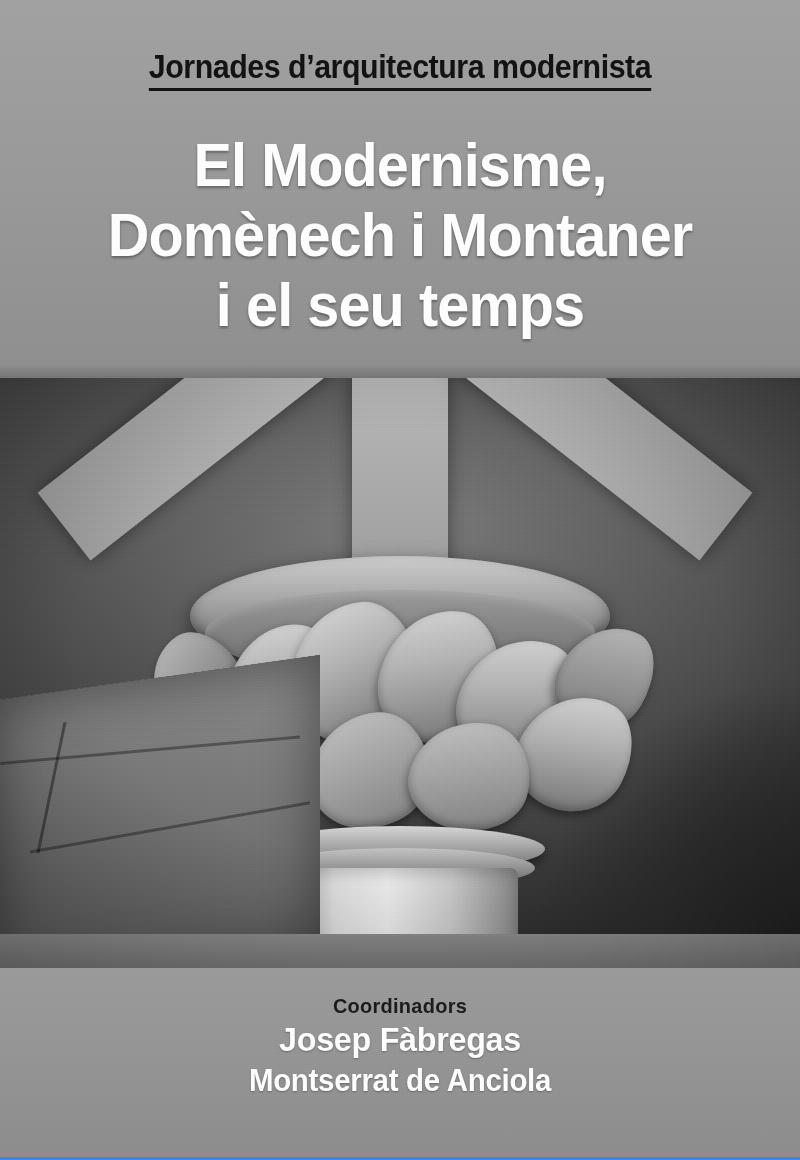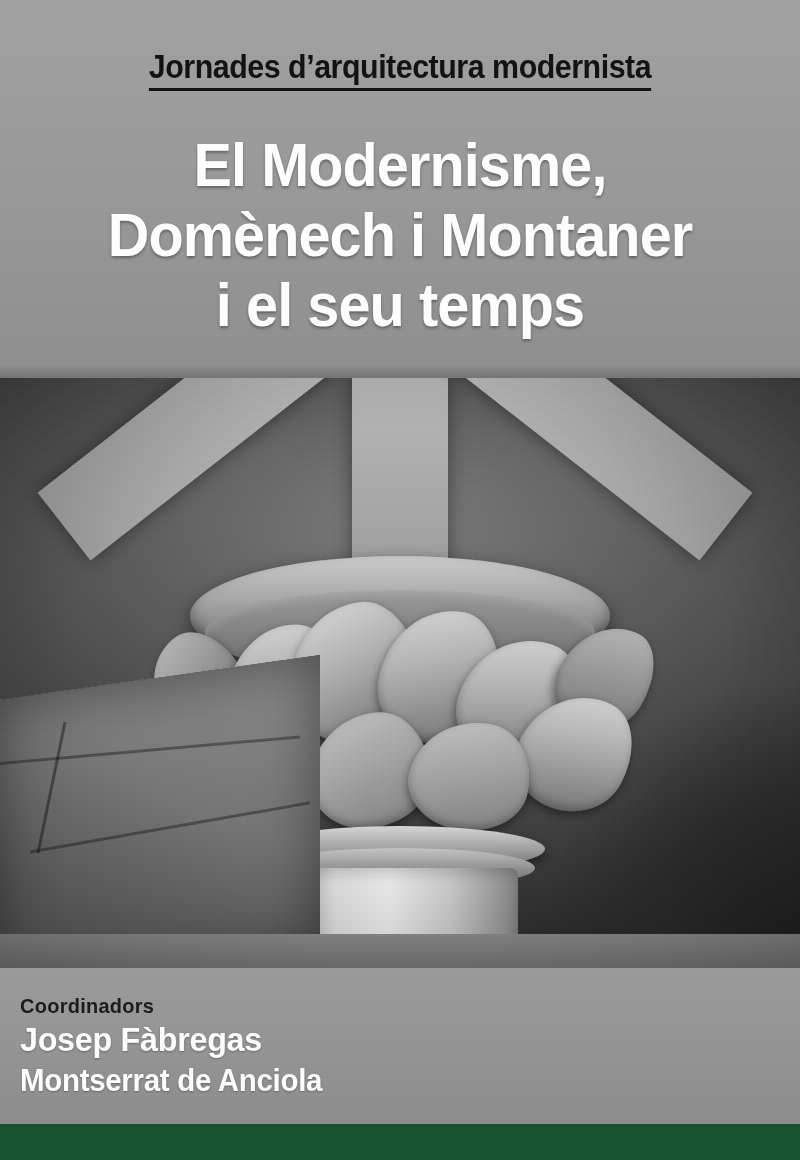--- a/index.html
+++ b/index.html
@@ -11,21 +11,21 @@
     width: 800px;
     height: 1160px;
     overflow: hidden;
     font-family: "Liberation Sans", sans-serif;
   }
 
   .cover {
     position: relative;
     width: 800px;
     height: 1160px;
-    background: #14532d;
+    background: #3b82f6;
     overflow: hidden;
   }
 
   
   .grain {
     position: absolute;
     inset: 0;
     pointer-events: none;
     opacity: .25;
     background-image:
@@ -237,24 +237,24 @@
   .photo-vignette {
     position:absolute; inset:0;
     background: radial-gradient(90% 80% at 50% 45%, rgba(0,0,0,0) 45%, rgba(0,0,0,.35) 100%);
   }
 
   
   .credits {
     position: absolute;
     left: 0; top: 968px;
     width: 800px;
-    height: 156px;
+    height: 189px;
     background: linear-gradient(180deg,#9b9b9b 0%, #939393 60%, #8d8d8d 100%);
     z-index: 20;
-    text-align: left;
+    text-align: center;
   }
   .credits-role {
     margin-top: 26px;
     font-size: 21px;
     font-weight: bold;
     color: #1a1a1a;
     letter-spacing: .3px;
     transform: scaleX(.95);
   }
   .credits-name {

